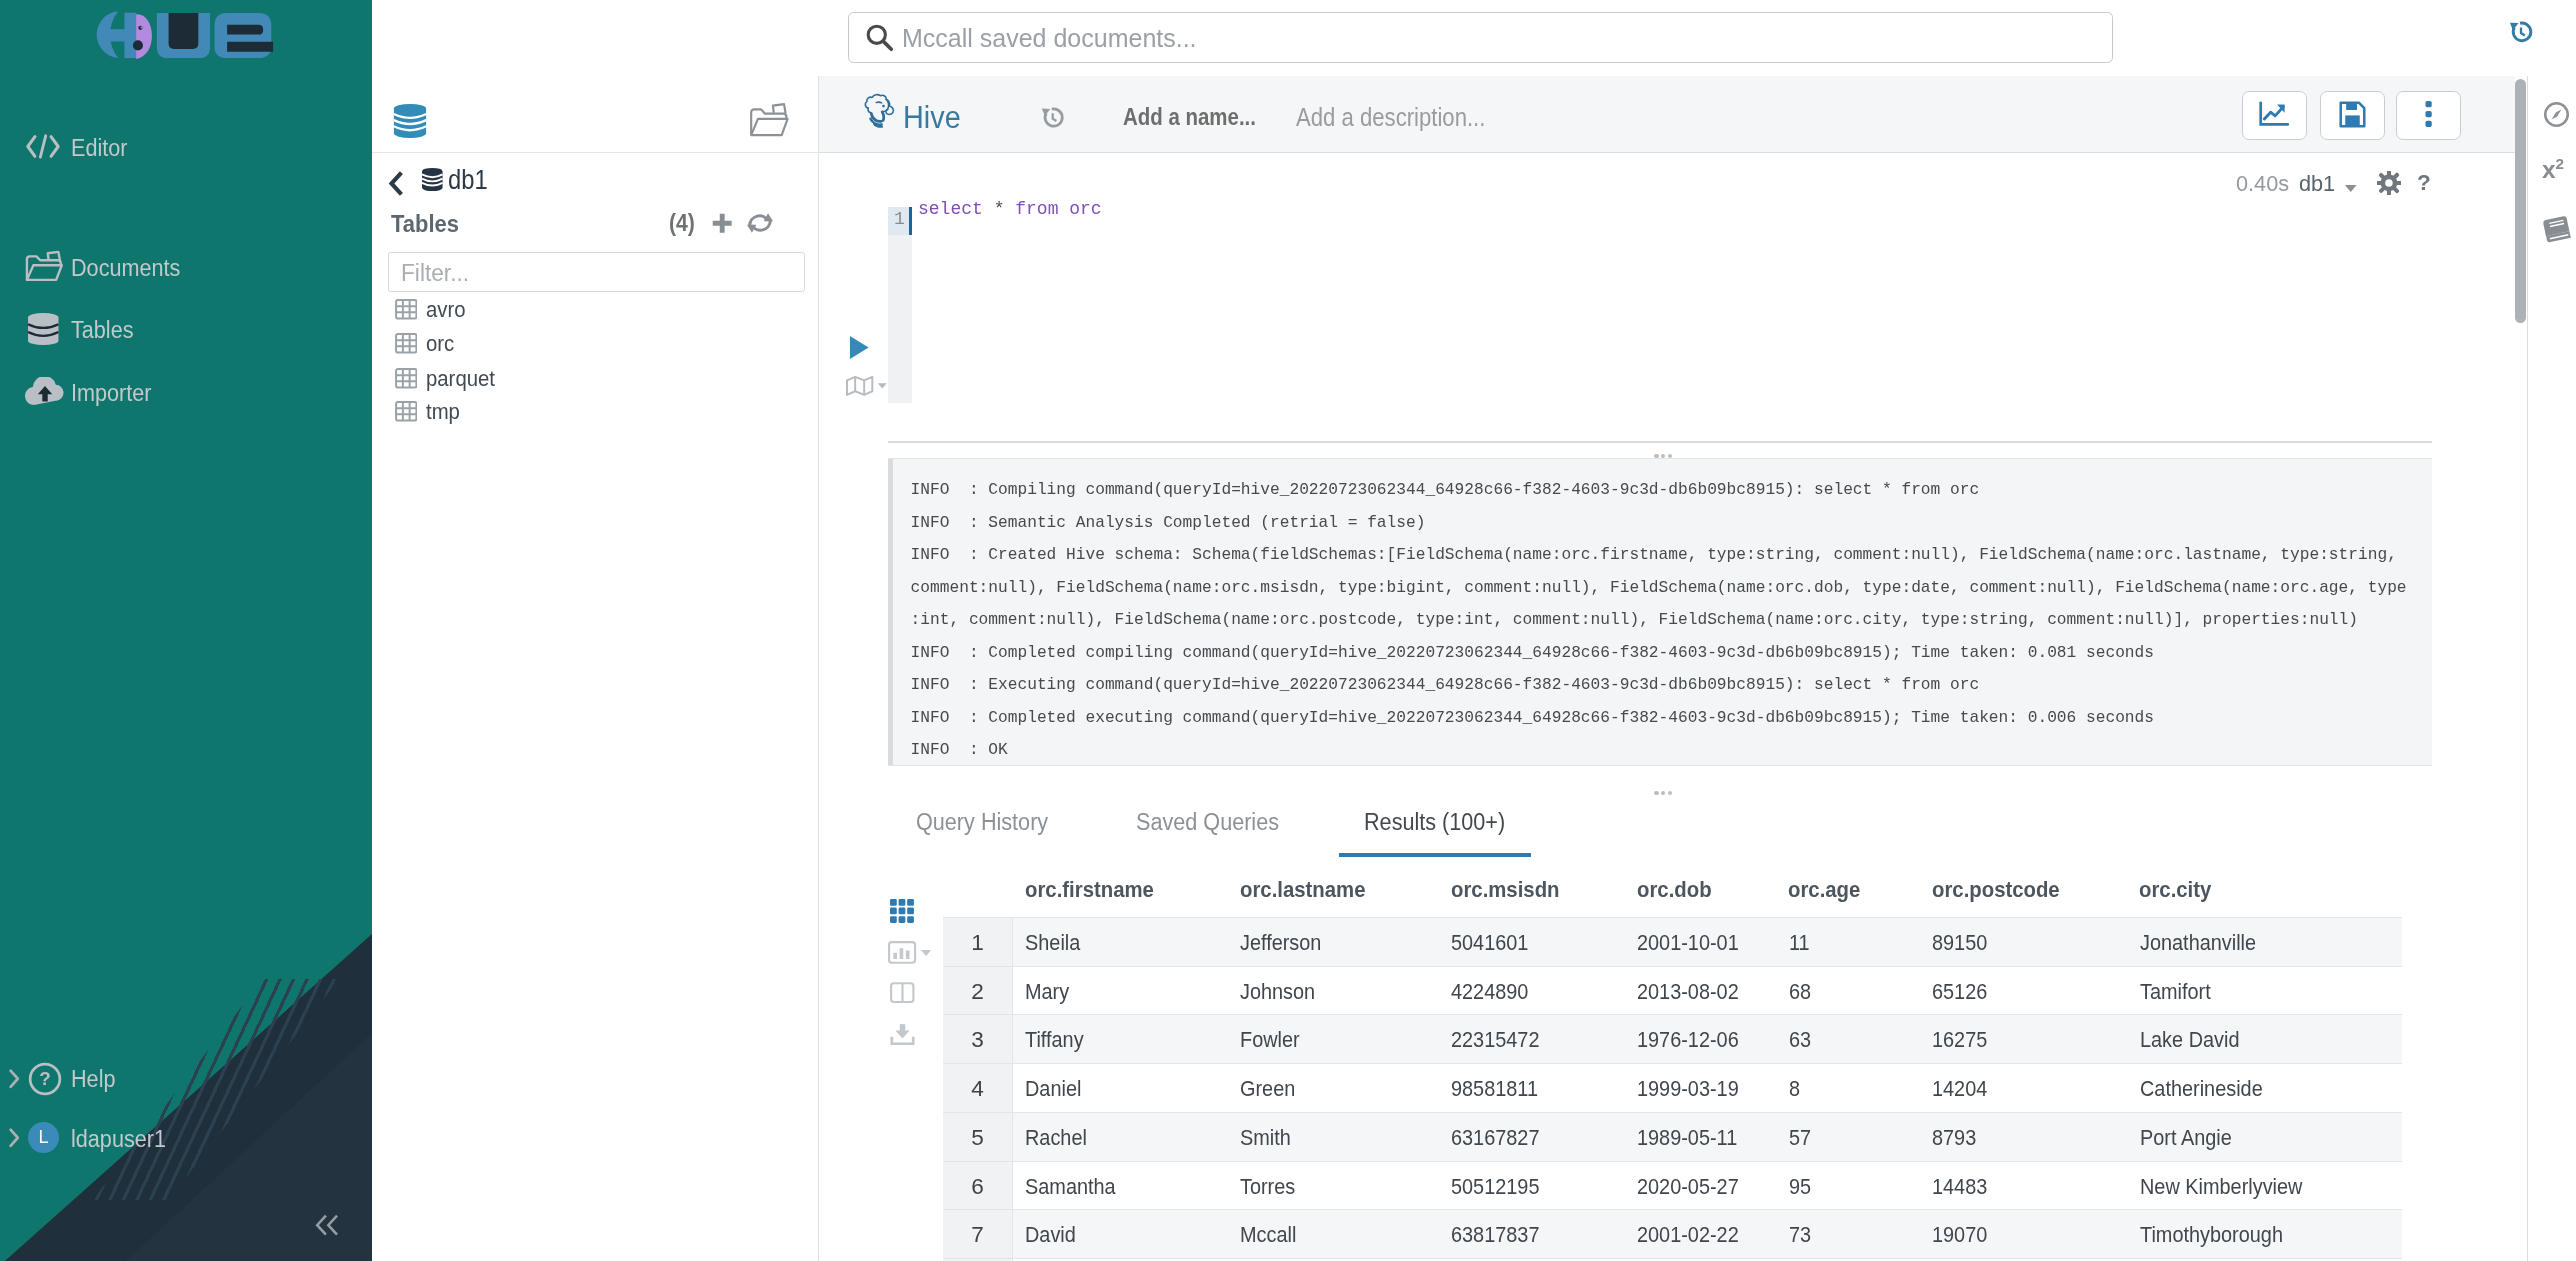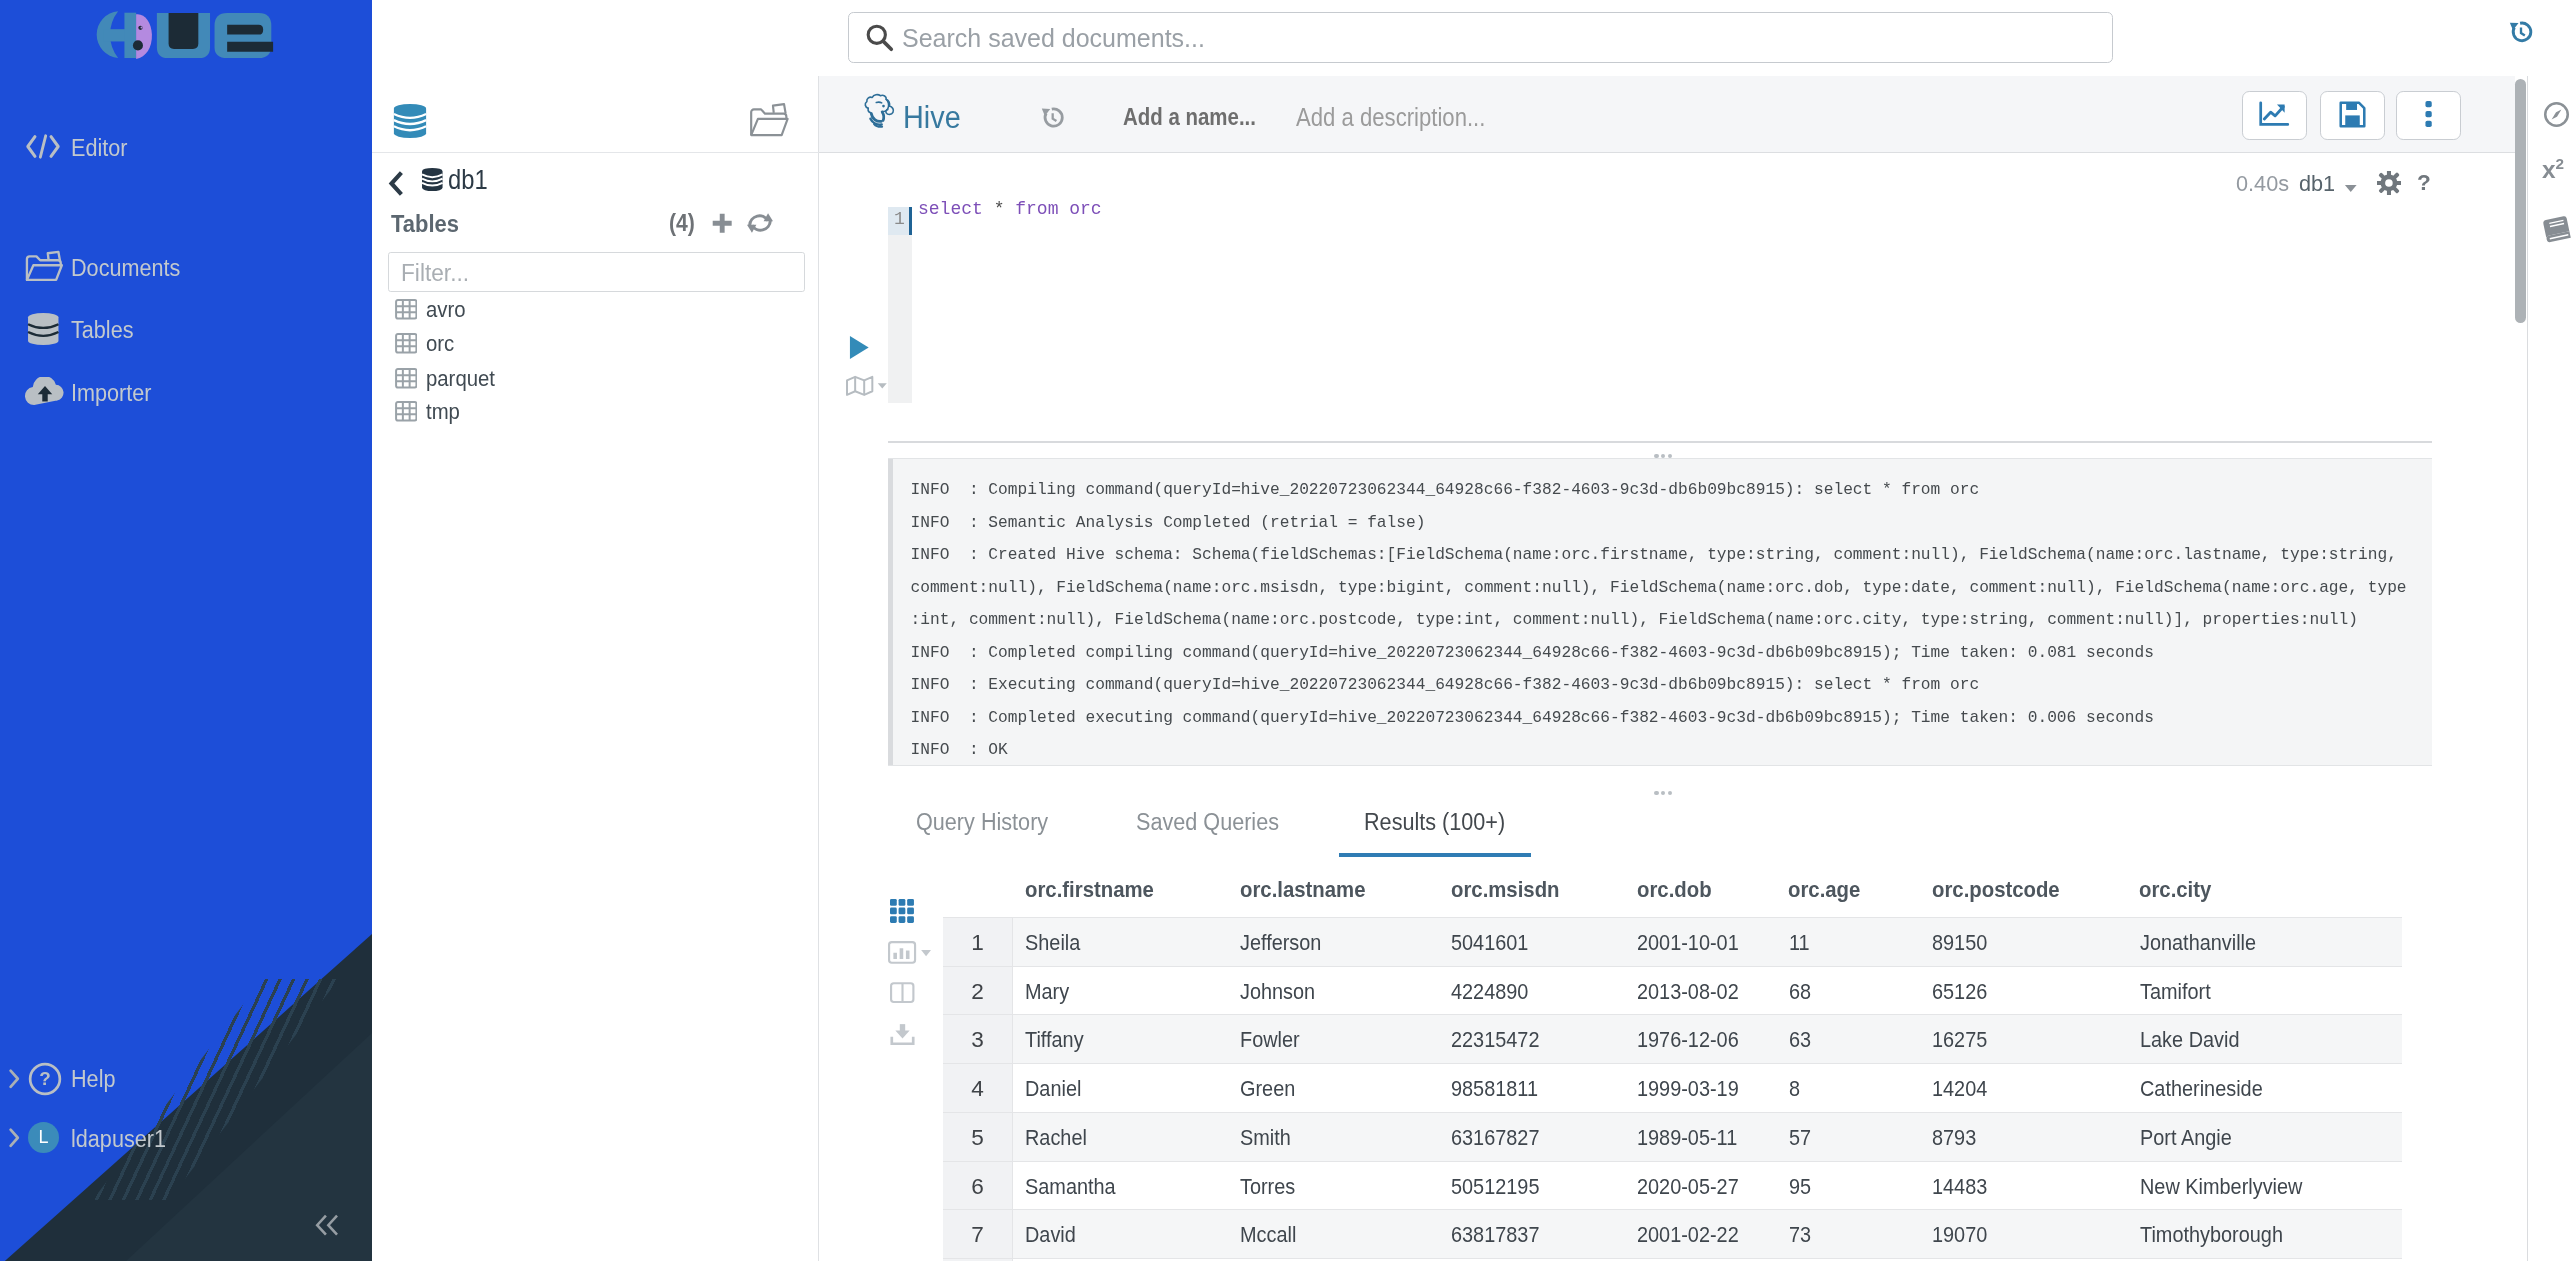--- a/index.html
+++ b/index.html
@@ -1,19 +1,19 @@
 <!DOCTYPE html>
 <html style="font-size:14.4px"><head>
 <meta charset="utf-8">
 <style>
 * { margin:0; padding:0; box-sizing:border-box; }
 html,body { width:2576px; height:1262px; overflow:hidden; background:#fff;
   font-family:"Liberation Sans", sans-serif; }
 .abs { position:absolute; }
-#sidebar { position:absolute; left:0; top:0; width:372px; height:1262px; background:#1d4ed8; overflow:hidden; }
+#sidebar { position:absolute; left:0; top:0; width:372px; height:1262px; background:#0f766e; overflow:hidden; }
 .sb-item { position:absolute; left:71px; font-size:23.5px; color:#c3c9cd; transform:scaleX(.92); transform-origin:left center; }
 .sb-ico { position:absolute; left:25px; }
 #topbar { position:absolute; left:372px; top:0; width:2204px; height:78px; background:#fff; border-bottom:0.9px solid #e2e4e7; }
 #search { position:absolute; left:476px; top:11.7px; width:1265px; height:51px; border:1.8px solid #c6cacf; border-radius:5.4px; }
 #dbpanel { position:absolute; left:372px; top:76px; width:447px; height:1186px; background:#fff; border-right:0.9px solid #dfe1e4; }
 #main { position:absolute; left:819px; top:76px; width:1757px; height:1186px; background:#fff; }
 #mainhdr { position:absolute; left:0; top:0; width:1696px; height:77px; background:#f5f6f8; border-bottom:0.9px solid #dcdee1; }
 .btn { position:absolute; top:15.3px; width:65px; height:49px; background:#fff; border:1.8px solid #c9cdd2; border-radius:7.2px; }
 .mono { font-family:"Liberation Mono", monospace; }
 .cell { position:absolute; font-size:22.6px; color:#3f464d; transform:scaleX(.88); transform-origin:left center; }
@@ -86,21 +86,21 @@
 <path d="M29 3 L18 15 L29 27" stroke="#969da3" stroke-width="3.2" fill="none"></path>
       </svg></div>
 </div>
 
 <div id="topbar">
   <div id="search"></div>
   <div class="abs" style="left:493px; top:22.6px;"><svg width="29" height="29" viewBox="0 0 32 32">
         <circle cx="13" cy="13" r="9.5" stroke="#4a4a4a" stroke-width="3.4" fill="none"></circle>
 <path d="M20 20 L29 29" stroke="#4a4a4a" stroke-width="4" stroke-linecap="round"></path>
       </svg></div>
-  <div class="abs" style="left:530px; top:23.5px; font-size:25px; color:#9aa0a6;">Search saved documents...</div>
+  <div class="abs" style="left:530px; top:23.5px; font-size:25px; color:#9aa0a6;">Mccall saved documents...</div>
   <div class="abs" style="left:2136px; top:19px;"><svg width="25" height="25" viewBox="0 0 30 30">
 <path d="M7.6 10.2 A10.6 10.6 0 1 0 14.5 5.1" stroke="#337ba6" stroke-width="3.4" fill="none"></path>
 <polygon points="2.2,4.4 12.6,4.9 6.0,13.6" fill="#337ba6"></polygon>
 <path d="M15.6 10.2 V16.8 L20.2 19.7" stroke="#337ba6" stroke-width="2.8" fill="none"></path>
 </svg></div>
 </div>
 
 <div id="dbpanel">
   <div class="abs" style="left:21px; top:27px;"><svg width="34" height="36" viewBox="0 0 38 40">
         <path d="M1 6.2 a18.0 5.2 0 0 1 36.0 0 V33.8 a18.0 5.2 0 0 1 -36.0 0 Z" fill="#338bb8"></path>

